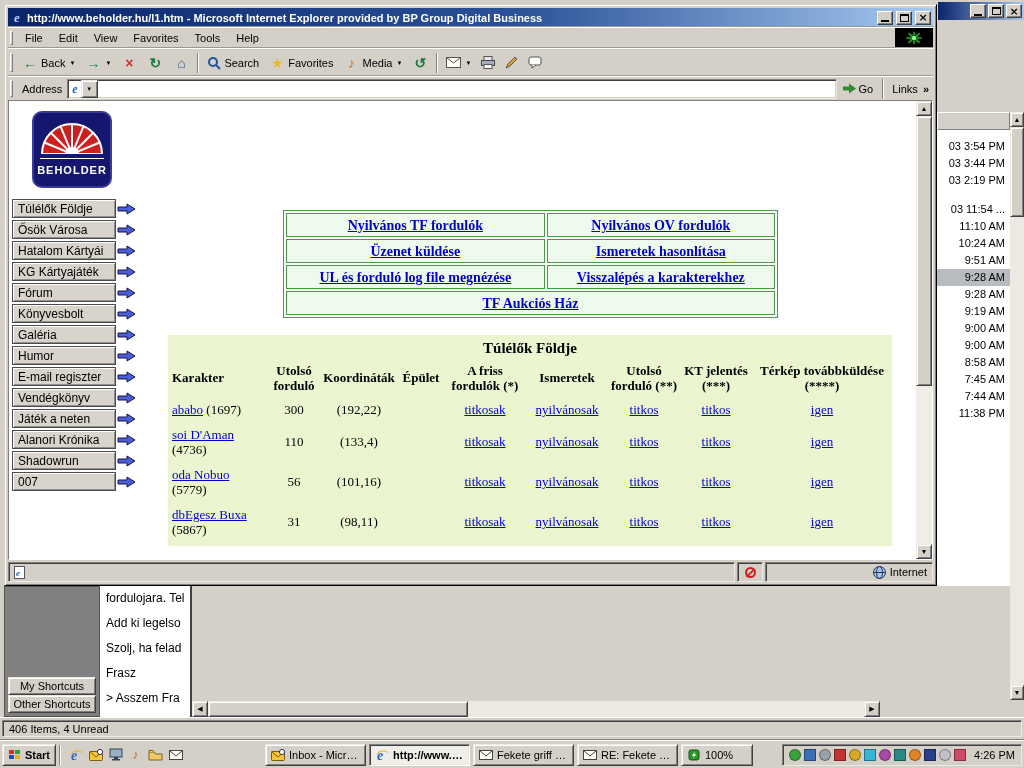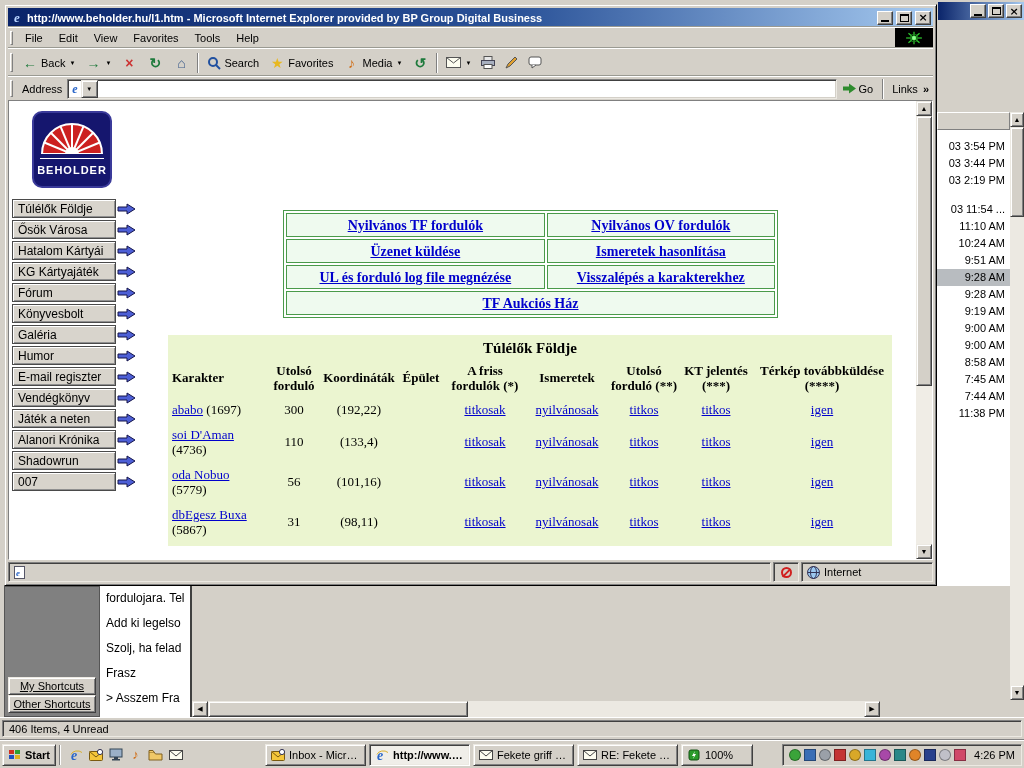--- a/index.html
+++ b/index.html
@@ -31,21 +31,21 @@
   [data-name="message-times"] { padding-top:8px; }
 
   .ol-vscroll { position:absolute; left:1010px; top:112px; width:14px; height:588px; background:#ece9e2;
     display:flex; flex-direction:column; }
   .scroll-btn { height:15px; width:100%; font-size:7px; color:#000; display:flex; align-items:center; justify-content:center; flex:none; }
   .ol-vthumb { height:90px; width:100%; flex:none; }
   .vfill { flex:1; }
 
   .ol-bar { position:absolute; left:4px; top:586px; width:96px; height:131px; background:#808080;
     border:1px solid #555; display:flex; flex-direction:column; justify-content:flex-end; padding:3px; gap:5px; }
-  .ol-btn { height:18px; font-size:11px; display:flex; align-items:center; justify-content:center;text-decoration:underline; }
+  .ol-btn { height:18px; font-size:11px; display:flex; align-items:center; justify-content:center; }
 
   .preview { position:absolute; left:100px; top:586px; width:92px; height:131px; background:#fff;
     border-right:2px solid #404040; padding:5px 2px 0 6px; font-size:12px; overflow:hidden; }
   .pv-line { margin-bottom:11px; white-space:nowrap; }
 
   .ol-hscroll { position:absolute; left:192px; top:701px; width:688px; height:16px; background:#ece9e2;
     display:flex; align-items:stretch; }
   .hbtn { width:16px; height:16px; font-size:7px; display:flex; align-items:center; justify-content:center; flex:none; }
   .ol-hthumb { width:260px; flex:none; }
   .hfill { flex:1; }
@@ -94,21 +94,21 @@
   .content { flex:1; background:#fff; border:1px solid; border-color:#808080 #fff #fff #808080;
     box-shadow:inset 1px 1px 0 #404040; display:flex; overflow:hidden; }
   .pagearea { flex:1; position:relative; background:#fff; overflow:hidden; }
   .vscroll { width:16px; background:#f0ede6; display:flex; flex-direction:column; flex:none; }
   .vthumb { height:270px; flex:none; }
 
   .statusbar { height:20px; flex:none; margin-top:2px; display:flex; gap:2px; }
   .sb-panel { background:var(--chrome,#d4d0c8); display:flex; align-items:center; gap:4px; padding:0 5px; font-size:11px; }
   .p1 { flex:1; }
   .p2 { width:26px; justify-content:center; }
-  .p3 { width:132px; }
+  .p3 { width:168px;justify-content:flex-end; }
   .no-ico { width:11px; height:11px; border:2px solid #d02020; border-radius:50%; position:relative; }
   .no-ico::after { content:""; position:absolute; left:-2px; top:3px; width:11px; height:2px; background:#d02020; transform:rotate(-45deg); }
 
   
   .logo { position:absolute; left:23px; top:10px; width:80px; height:77px; background:#15166e;
     border:2px solid #3a3a9a; border-radius:10px; display:flex; flex-direction:column; align-items:center; }
   .logo-line { width:64px; border-top:1px solid #fff; margin-top:4px; }
   .logo-text { color:#fff; font:bold 11px "Liberation Sans",sans-serif; letter-spacing:1px; margin-top:5px; }
 
   .banner { position:absolute; left:285px; top:32px; width:468px; height:56px;

